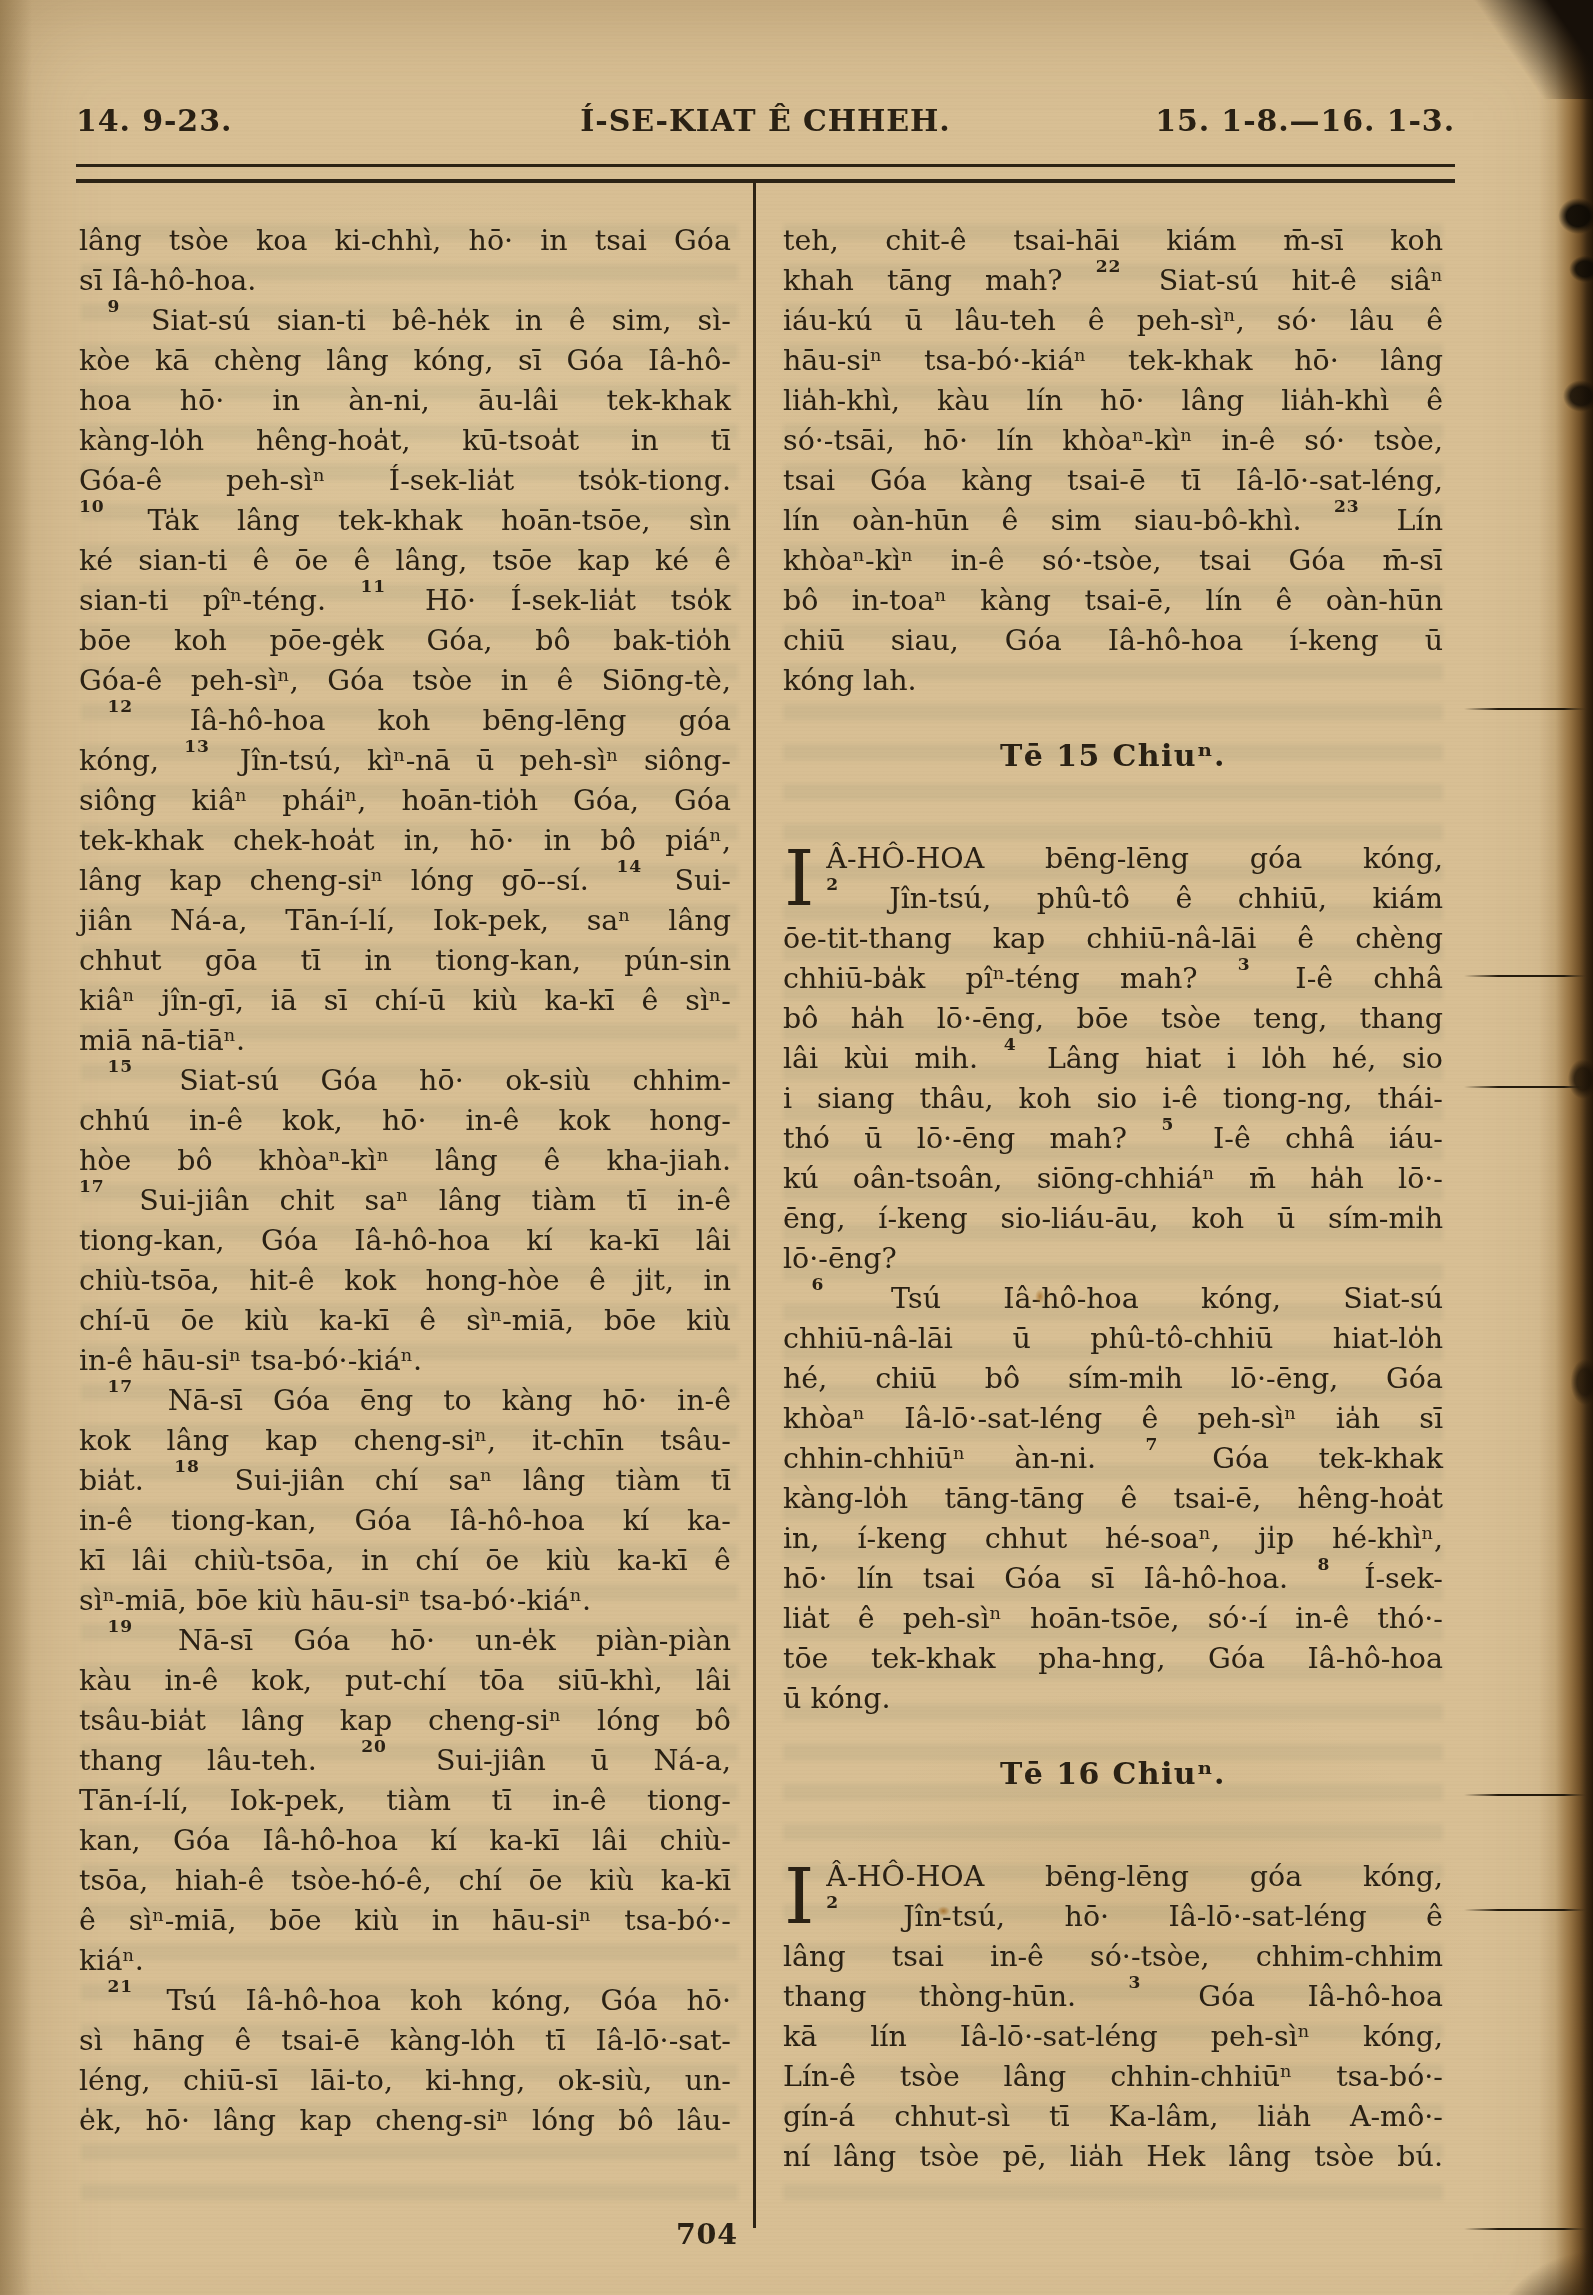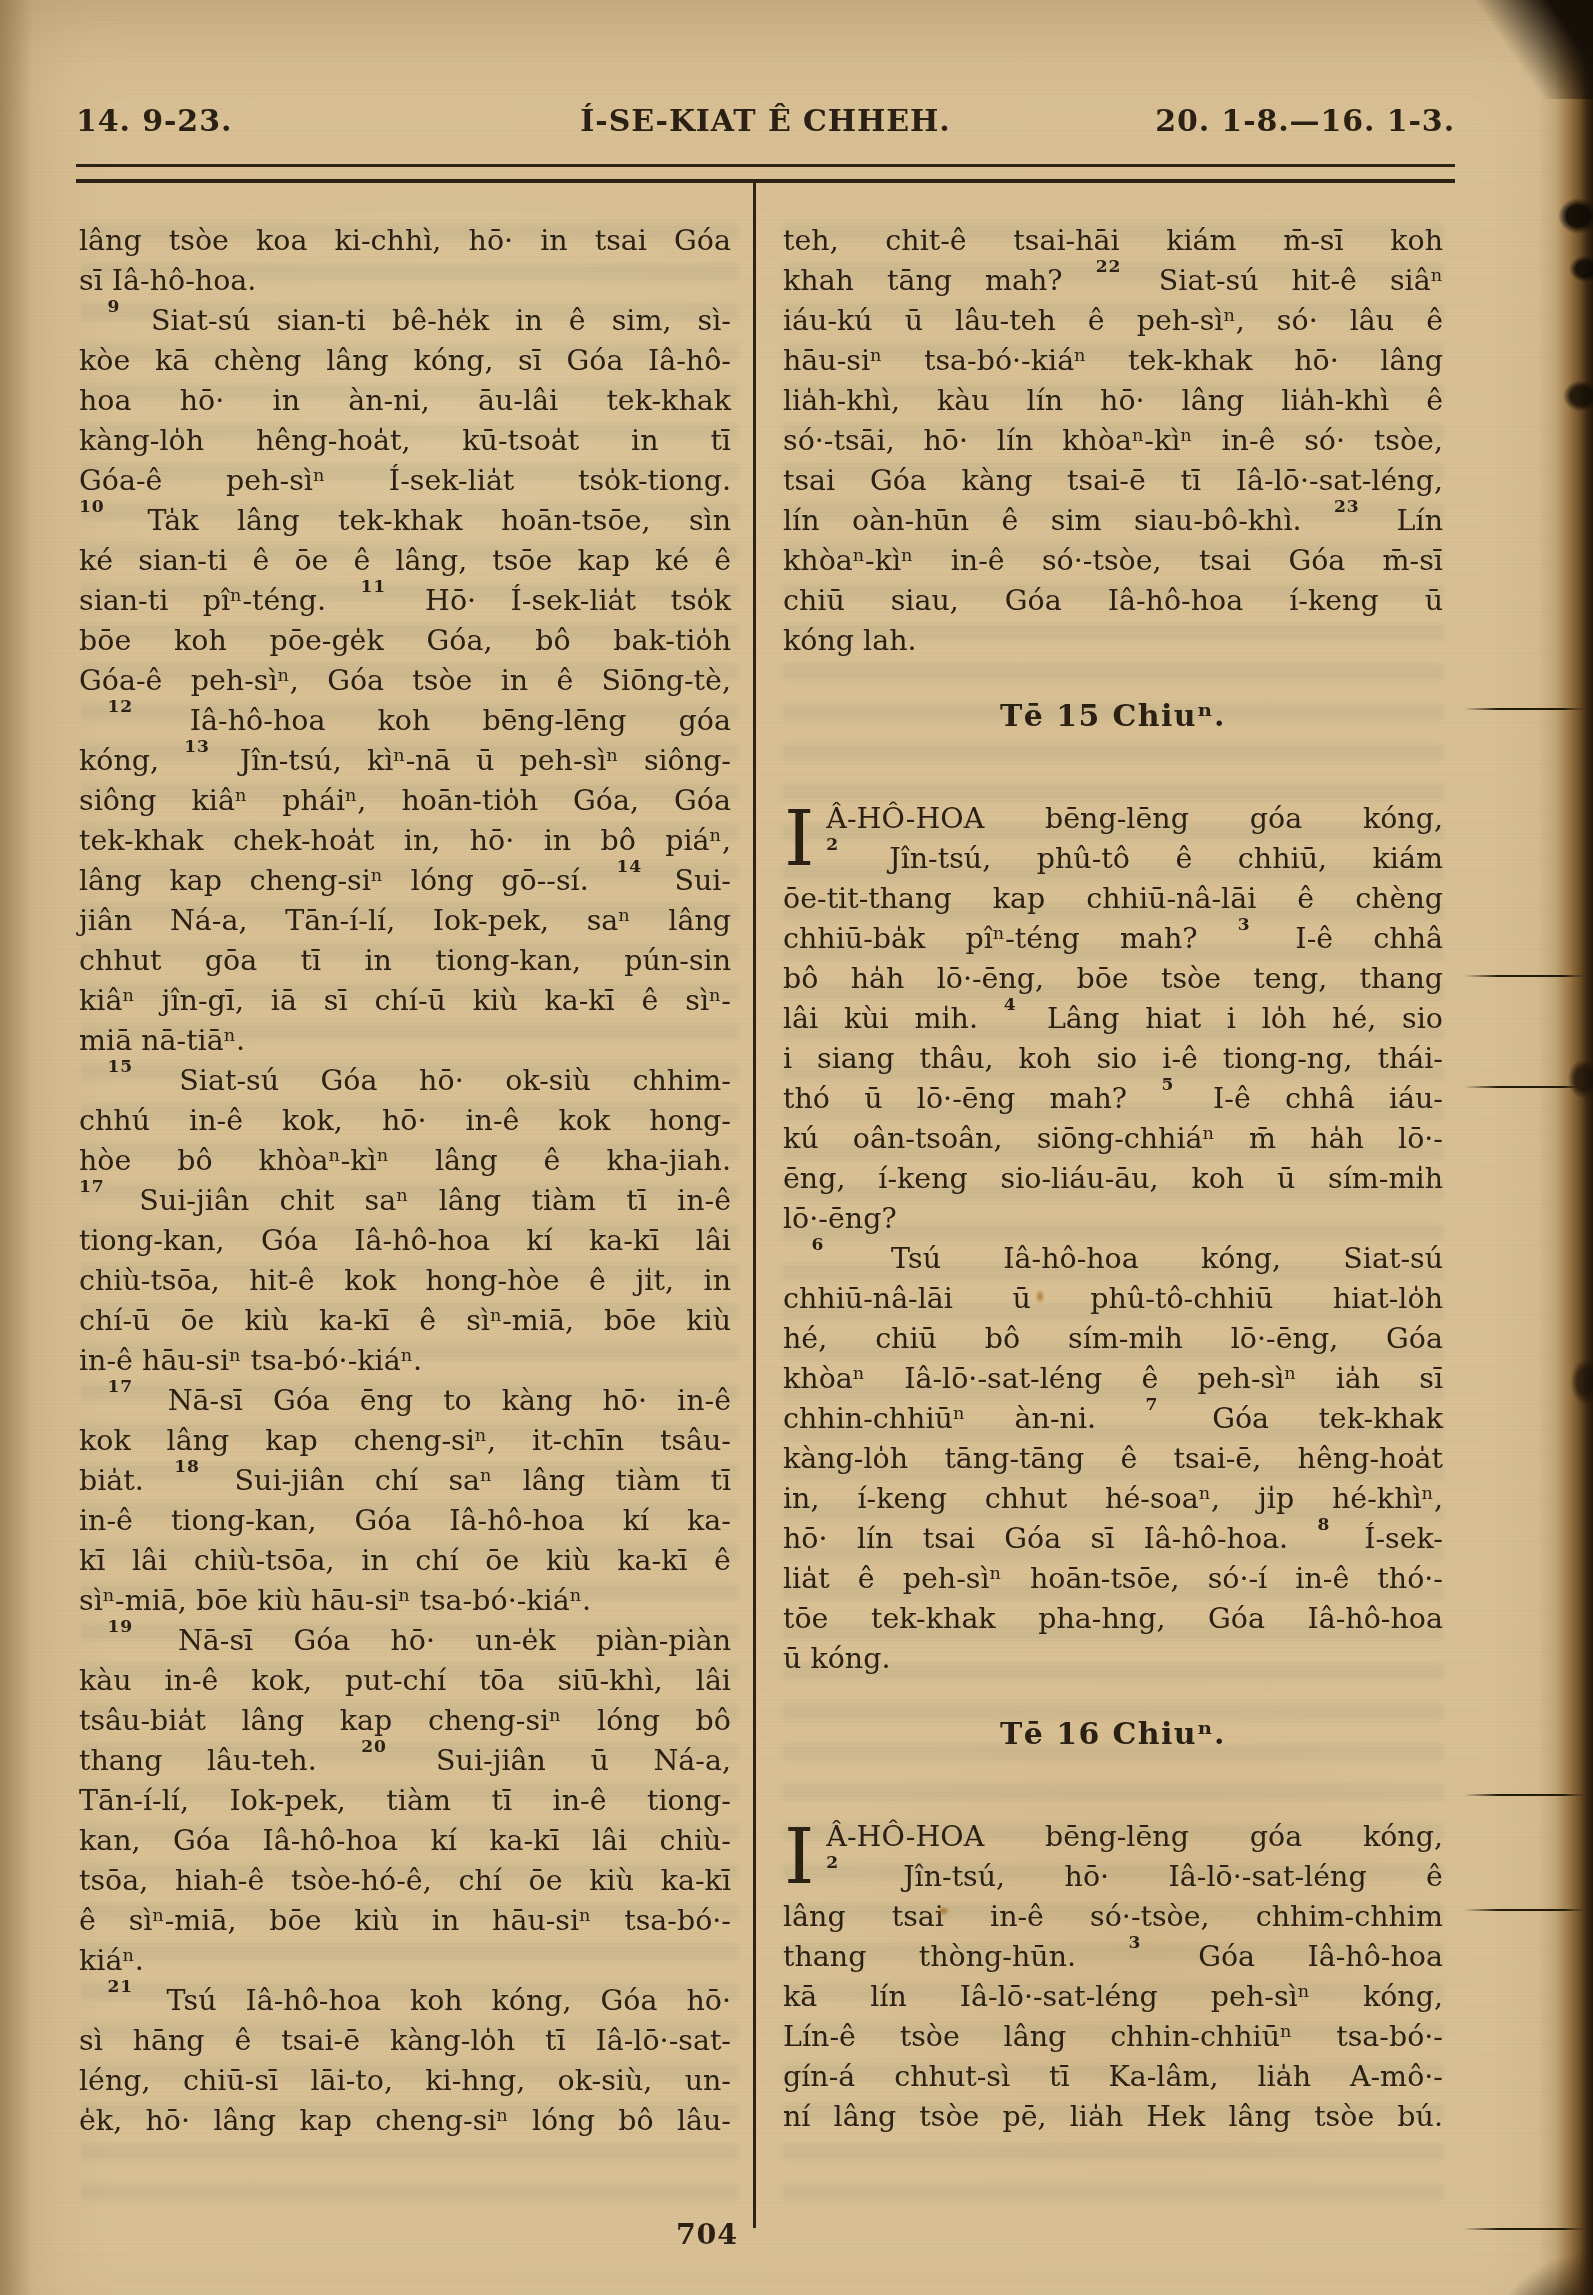--- a/index.html
+++ b/index.html
@@ -76,21 +76,21 @@
 <body>
 
 <div class="page" style="--paper: #d8bf94; --ink: #2a2114;">
   <div class="texture"></div>
   <div class="ghost" id="ghost-left"></div>
   <div class="ghost" id="ghost-right"></div>
 
   <div class="header">
     <span class="h-left">14. 9-23.</span>
     <span class="h-center">Í-SE-KIAT Ê CHHEH.</span>
-    <span class="h-right">20. 1-8.—16. 1-3.</span>
+    <span class="h-right">15. 1-8.—16. 1-3.</span>
   </div>
 
   <div class="rule" id="rule1"></div>
   <div class="rule" id="rule2"></div>
   <div class="divider"></div>
 
   <div class="col" id="col-left">
       <div class="tline">lâng tsòe koa ki-chhì, hō· in tsai Góa</div>
       <div class="tline last">sī Iâ-hô-hoa.</div>
       <div class="tline ind"><sup class="vnum">9</sup> Siat-sú sian-ti bê-he̍k in ê sim, sì-</div>
@@ -143,20 +143,21 @@
   <div class="col" id="col-right">
       <div class="tline">teh, chit-ê tsai-hāi kiám m̄-sī koh</div>
       <div class="tline">khah tāng mah? <sup class="vnum">22</sup> Siat-sú hit-ê siâⁿ</div>
       <div class="tline">iáu-kú ū lâu-teh ê peh-sìⁿ, só· lâu ê</div>
       <div class="tline">hāu-siⁿ tsa-bó·-kiáⁿ tek-khak hō· lâng</div>
       <div class="tline">lia̍h-khì, kàu lín hō· lâng lia̍h-khì ê</div>
       <div class="tline">só·-tsāi, hō· lín khòaⁿ-kìⁿ in-ê só· tsòe,</div>
       <div class="tline">tsai Góa kàng tsai-ē tī Iâ-lō·-sat-léng,</div>
       <div class="tline">lín oàn-hūn ê sim siau-bô-khì. <sup class="vnum">23</sup> Lín</div>
       <div class="tline">khòaⁿ-kìⁿ in-ê só·-tsòe, tsai Góa m̄-sī</div>
+      <div class="tline">bô in-toaⁿ kàng tsai-ē, lín ê oàn-hūn</div>
       <div class="tline">chiū siau, Góa Iâ-hô-hoa í-keng ū</div>
       <div class="tline last">kóng lah.</div>
       <div class="cheading">Tē 15 Chiuⁿ.</div>
       <div class="chapter">
         <span class="dropcap">I</span>
         <div class="tline">Â-HÔ-HOA bēng-lēng góa kóng,</div>
         <div class="tline"><sup class="vnum">2</sup> Jîn-tsú, phû-tô ê chhiū, kiám</div>
         <div class="tline">ōe-tit-thang kap chhiū-nâ-lāi ê chèng</div>
         <div class="tline">chhiū-ba̍k pîⁿ-téng mah? <sup class="vnum">3</sup> I-ê chhâ</div>
         <div class="tline">bô ha̍h lō·-ēng, bōe tsòe teng, thang</div>

